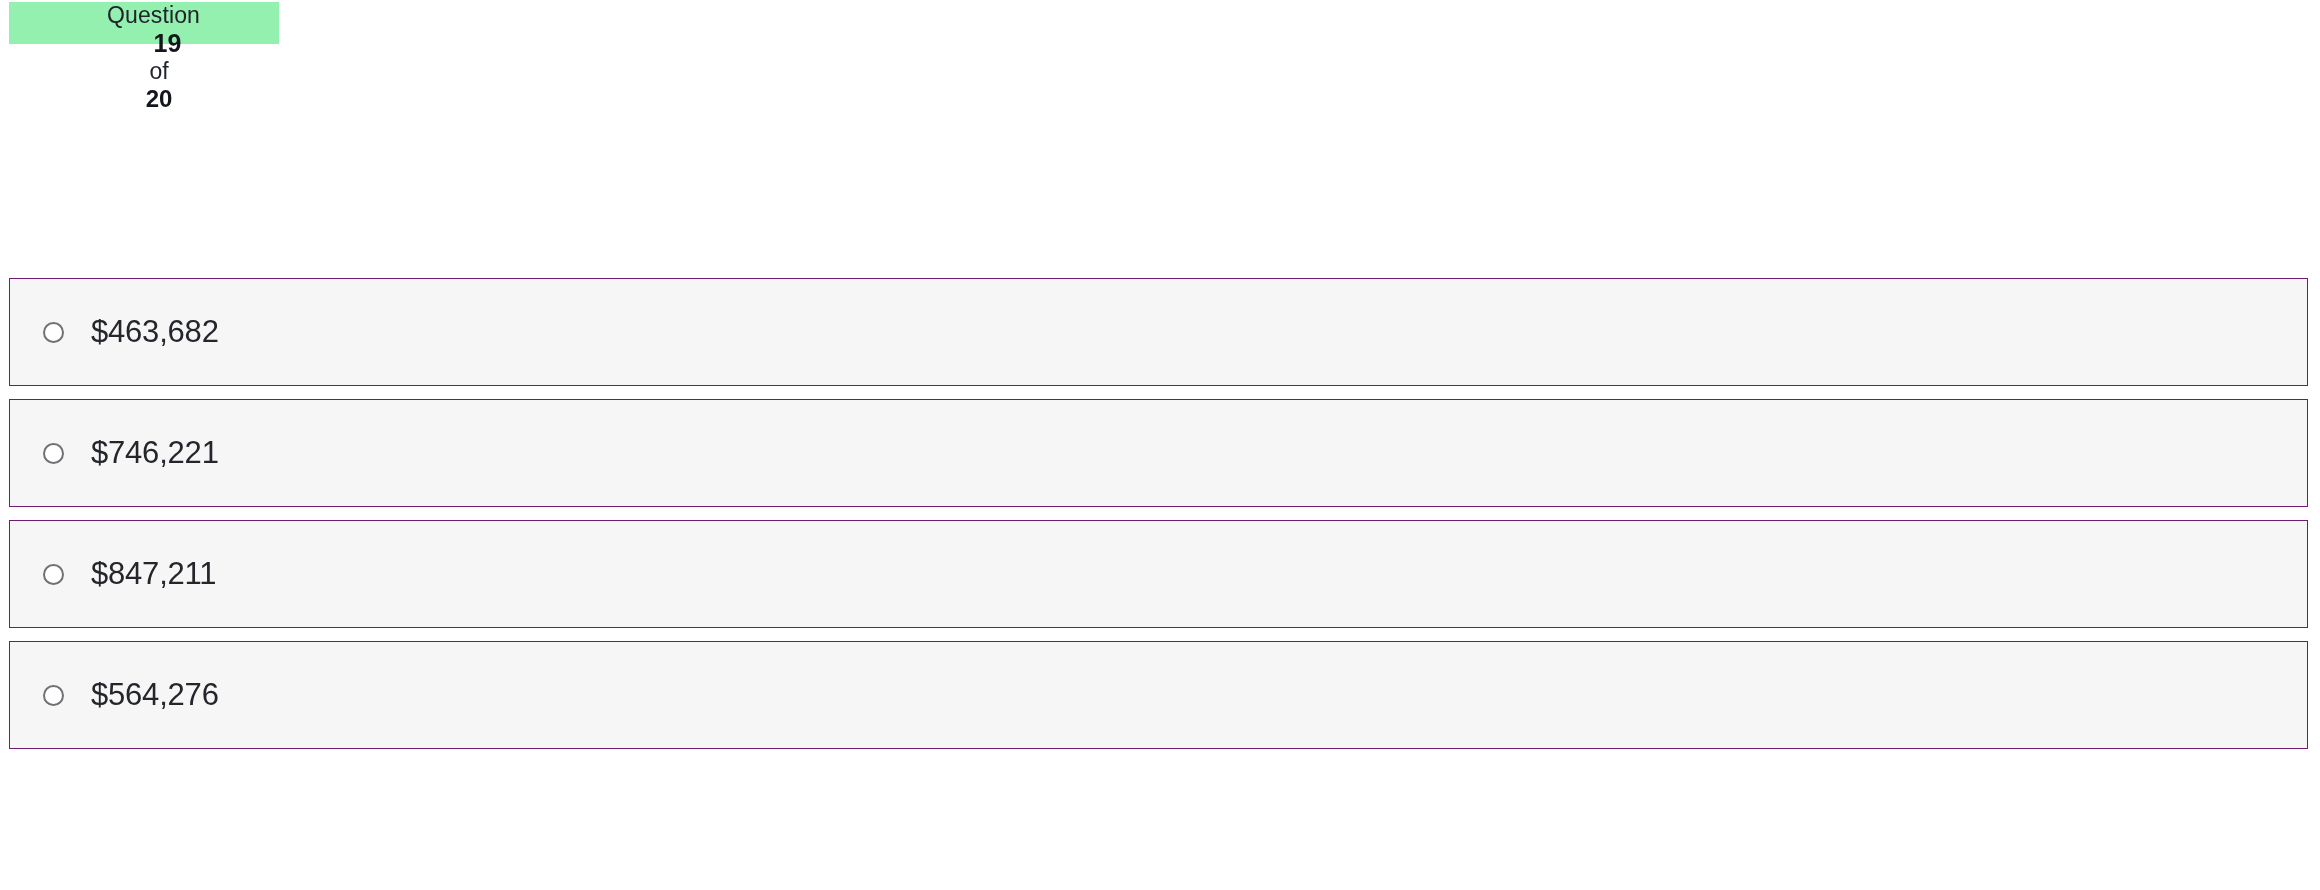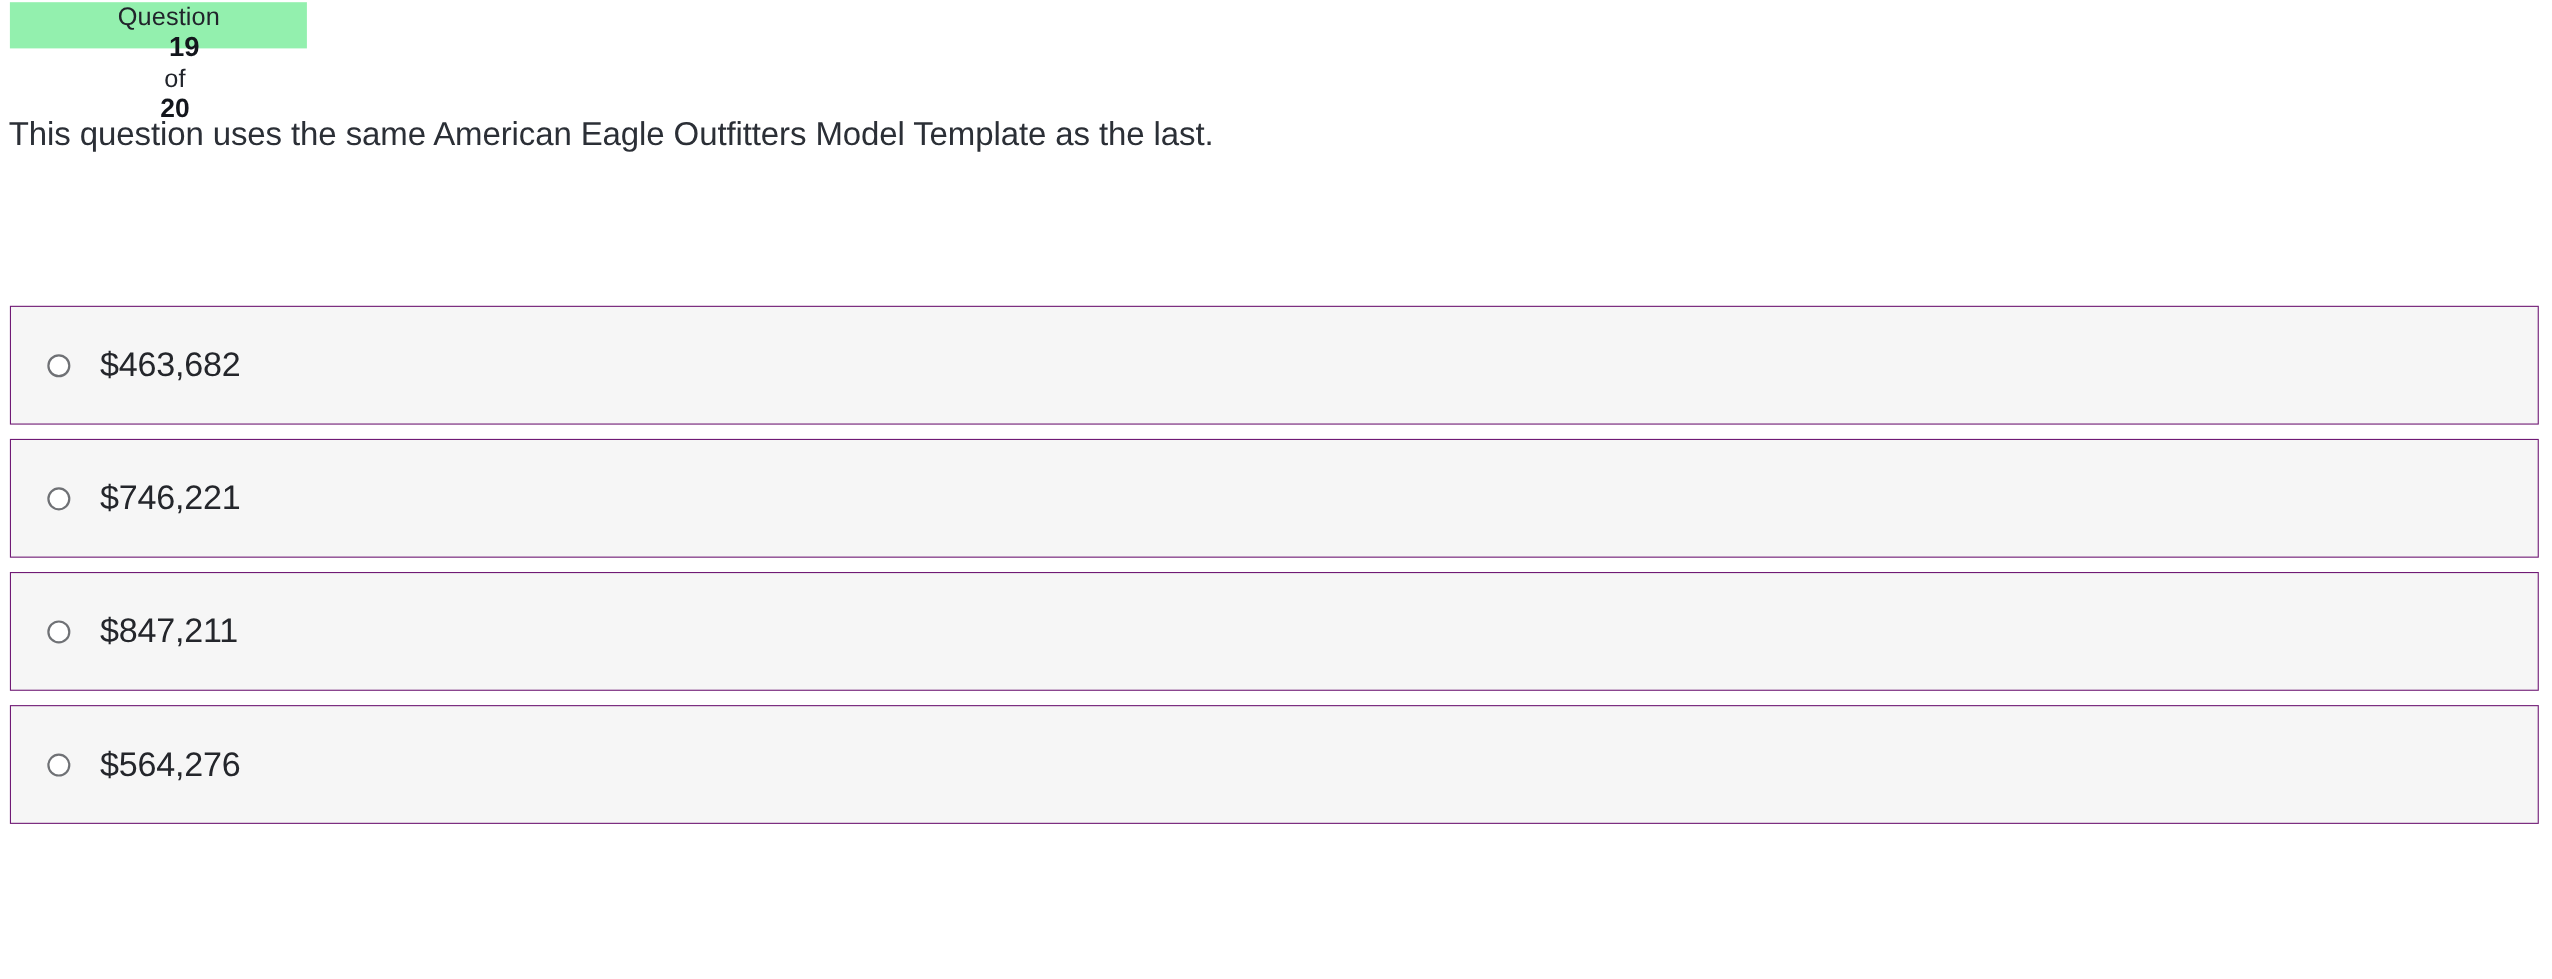--- a/index.html
+++ b/index.html
@@ -117,21 +117,20 @@
 
 <div class="page">
 
   <div class="question-badge">
     <span class="qb-label">Question</span>
     <span class="qb-num">19</span>
     <span class="qb-of">of</span>
     <span class="qb-total">20</span>
   </div>
 
-  <div class="prompt prompt-1">This question uses the same American Eagle Outfitters Model Template as the last.</div>
 
   <div class="options">
 
     <div class="option-row">
       <span class="radio"></span>
       <span class="option-label">$463,682</span>
     </div>
 
 
     <div class="option-row">

